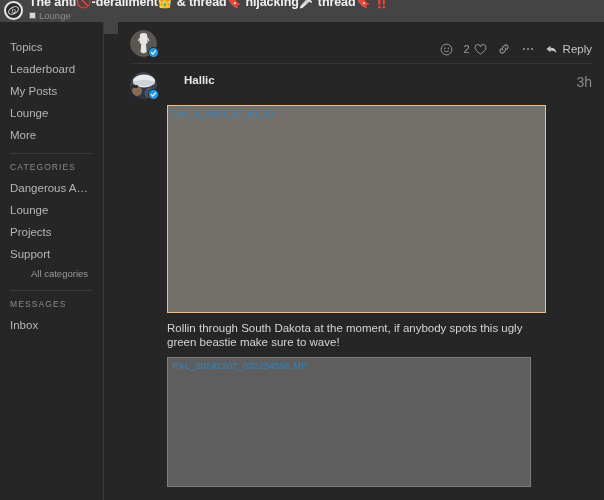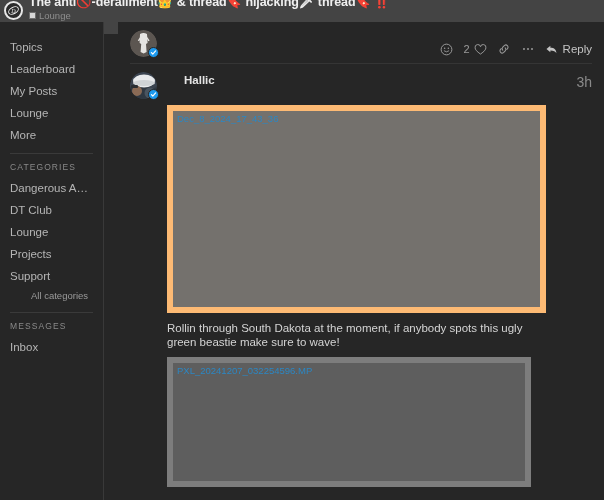--- a/index.html
+++ b/index.html
@@ -103,21 +103,21 @@
   }
   .act { display: flex; align-items: center; gap: 4px; cursor: pointer; }
   .act svg { display:block; }
   .like-count { font-size: 11px; color: #9a9a9a; }
   .reply-btn { display:flex; gap:5px; cursor:pointer;
                font-size: 11.5px; color: #c4c4c4; }
 
   
   .post-body { margin-left: 37px; margin-top: 6px; }
   .img-ph {
-    position: relative; border: 6px solid #fdba74;
+    position: relative; border: 1px solid #fdba74;
     display: block; cursor: pointer;
   }
   .img-ph .fname {
     position: absolute; left: 4px; top: 2px;
     font-size: 9.5px; color: #2b87c4; white-space: nowrap;
   }
   .img-a { width: 379px; height: 208px; background: #74716d; }
   .img-b { width: 364px; height: 130px; background: #5e5e5e; border-color:#7d7d7d; }
   .post-text {
     font-size: 11.5px; color: #d4d4d4; line-height: 14px;
@@ -152,21 +152,20 @@
     <div class="nav-item">Topics</div>
     <div class="nav-item">Leaderboard</div>
     <div class="nav-item">My Posts</div>
     <div class="nav-item">Lounge</div>
     <div class="nav-item">More</div>
 
     <div class="nav-sep"></div>
 
     <div class="nav-heading">CATEGORIES</div>
     <div class="nav-item">Dangerous Announce...</div>
-    <div class="nav-item">DT Club</div>
     <div class="nav-item">Lounge</div>
     <div class="nav-item">Projects</div>
     <div class="nav-item">Support</div>
     <div class="nav-item small">All categories</div>
 
     <div class="nav-sep"></div>
 
     <div class="nav-heading">MESSAGES</div>
     <div class="nav-item">Inbox</div>
   </div>

